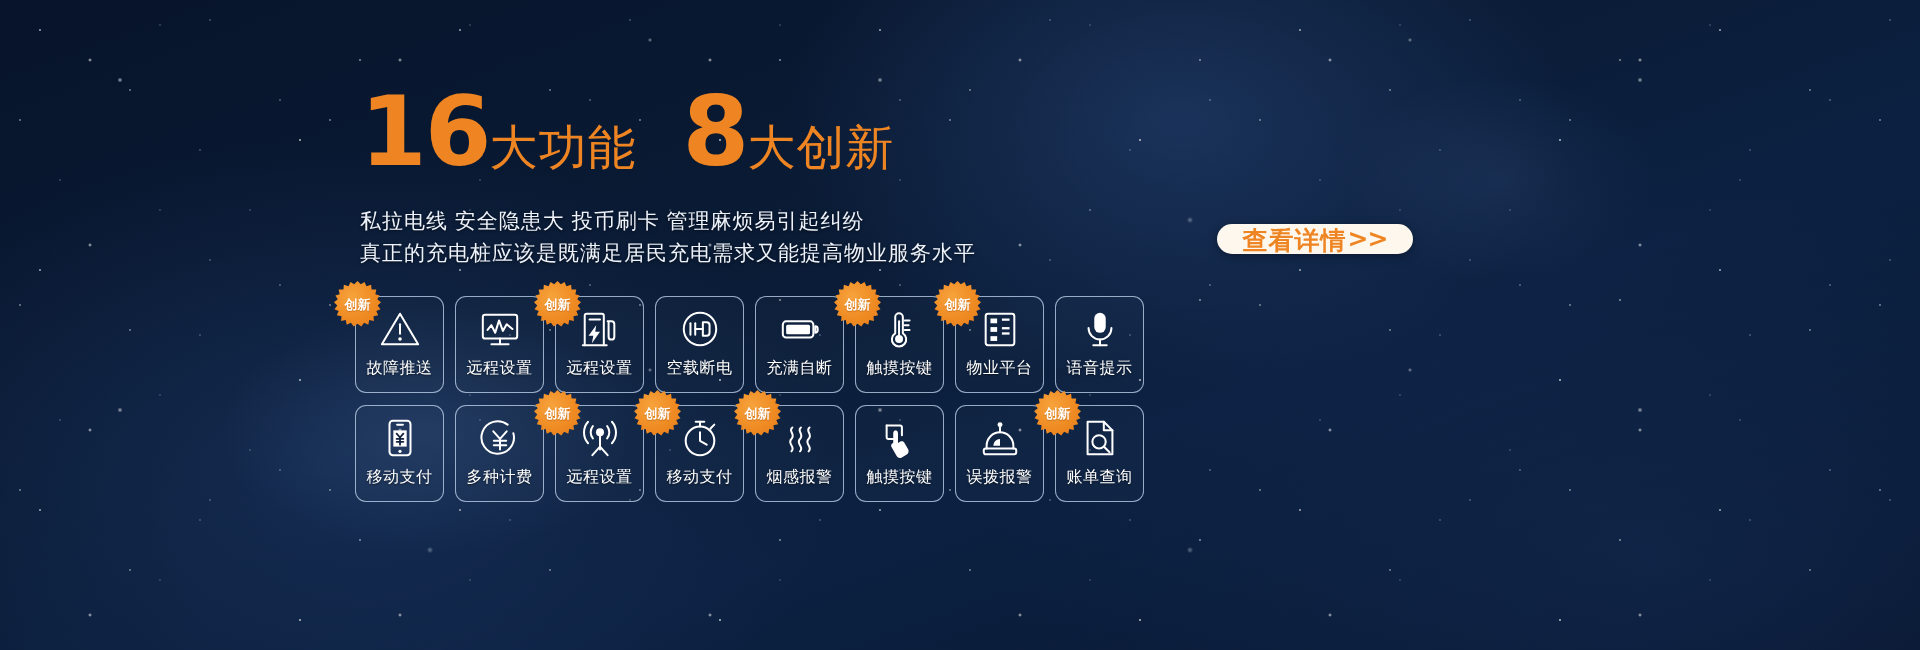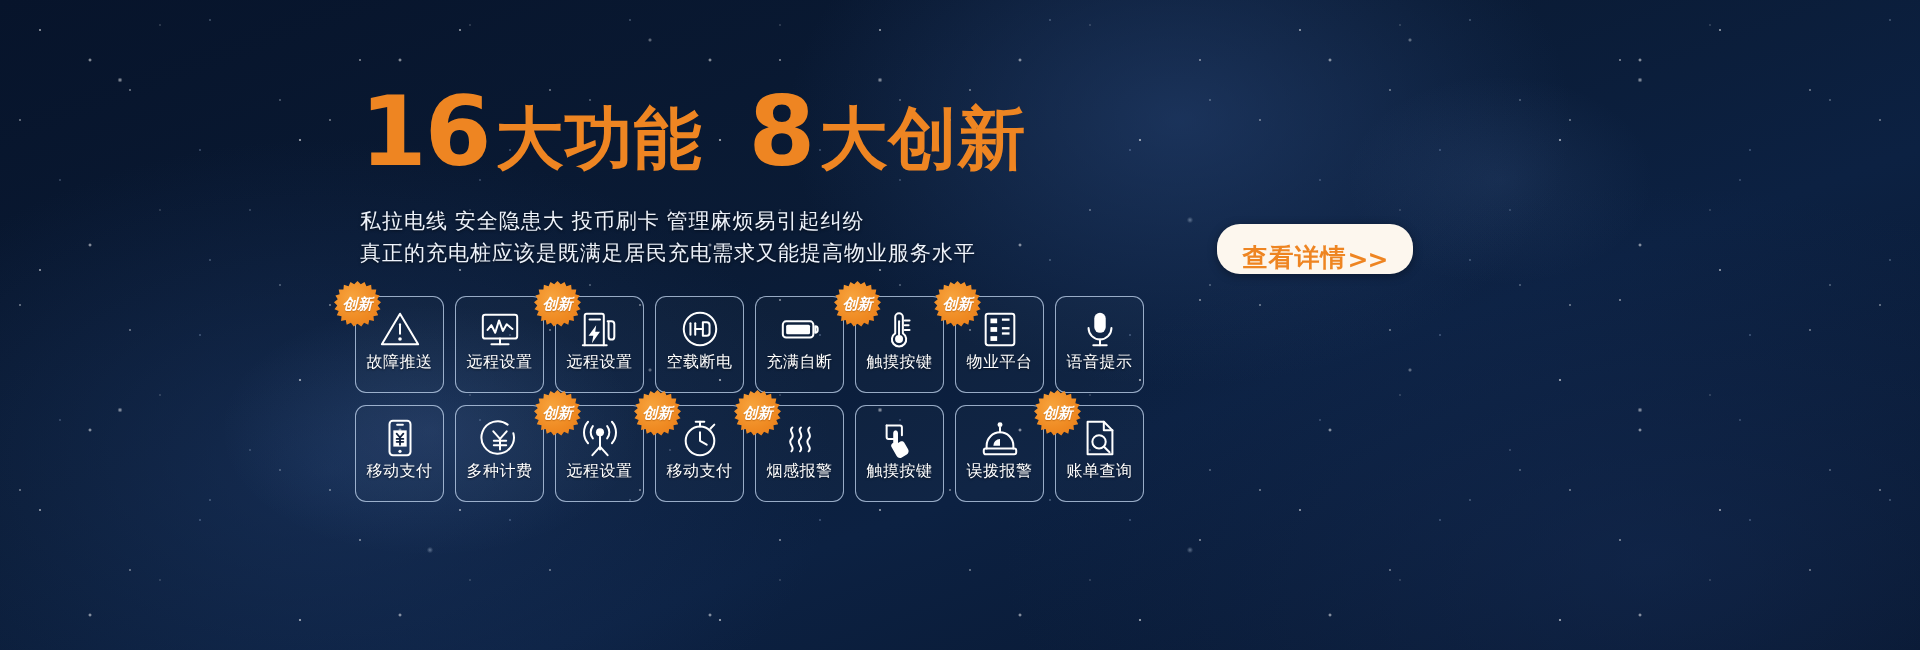--- a/index.html
+++ b/index.html
@@ -61,39 +61,39 @@
     position:absolute;left:360px;top:88px;
     display:flex;align-items:flex-end;white-space:nowrap;
     color:#ee8522;
   }
   .num{
     font-size:96px;line-height:.92;font-weight:700;
     font-family:"DejaVu Sans","Liberation Sans",sans-serif;
     letter-spacing:-2px;
   }
   .cn-big{
-    font-size:68px;line-height:1;font-weight:700;
-    letter-spacing:1px;margin-left:6px;position:relative;top:-4px;
+    font-size:48px;line-height:1;font-weight:400;
+    letter-spacing:1px;position:relative;top:-4px;
   }
   .gap{display:inline-block;width:46px;}
 
   
   #subtitle{
     position:absolute;left:360px;top:205px;
     color:#eef3fb;font-size:21px;line-height:32px;
     letter-spacing:1px;text-shadow:0 1px 3px rgba(0,0,0,.6);
   }
   #subtitle div{white-space:nowrap;}
 
   
   #cta{
     position:absolute;left:1217px;top:224px;
-    width:196px;height:50px;border-radius:23px;
+    width:196px;height:30px;border-radius:23px;
     background:#fdf7ee;
-    display:flex;align-items:flex-end;justify-content:center;
+    display:flex;align-items:flex-start;justify-content:center;
     color:#ee8522;font-size:25px;font-weight:700;letter-spacing:1px;
     box-shadow:0 2px 10px rgba(0,0,0,.35);
     cursor:pointer;
   }
   #cta .arrows{letter-spacing:-1px;margin-left:1px;font-family:"DejaVu Sans",sans-serif;}
 
   
   #grid{
     position:absolute;left:355px;top:296px;
     display:flex;flex-direction:column;gap:12px;
@@ -106,37 +106,36 @@
     display:flex;flex-direction:column;align-items:center;justify-content:flex-start;
     box-sizing:border-box;padding-top:9px;
     background:rgba(255,255,255,.02);
   }
   .tile .ico{
     width:46px;height:46px;display:flex;align-items:center;justify-content:center;
     color:#fff;
   }
   .tile .ico svg{display:block;}
   .tile .lbl{
-    margin-top:0;color:#fff;font-size:16px;letter-spacing:.5px;
+    margin-top:6px;color:#fff;font-size:16px;letter-spacing:.5px;
     text-shadow:0 1px 2px rgba(0,0,0,.55);white-space:nowrap;
   }
   
   .badge{
     position:absolute;left:-22px;top:-16px;width:47px;height:47px;
     display:flex;align-items:center;justify-content:center;
-    color:#fff;font-size:15px;font-weight:700;letter-spacing:0;
+    color:#fff;font-size:13px;font-weight:700;letter-spacing:0;
     background:radial-gradient(circle at 38% 34%,#f7a33d 0%,#ef8a22 55%,#e4791a 100%);
     clip-path:polygon(
       50% 0%,57% 7%,65% 2%,69% 11%,79% 8%,80% 18%,90% 18%,88% 28%,97% 31%,92% 39%,
       100% 45%,93% 52%,99% 60%,90% 64%,94% 73%,84% 75%,85% 85%,75% 83%,73% 93%,64% 89%,
       58% 97%,50% 91%,42% 97%,36% 89%,27% 93%,25% 83%,15% 85%,16% 75%,6% 73%,10% 64%,
       1% 60%,7% 52%,0% 45%,8% 39%,3% 31%,12% 28%,10% 18%,20% 18%,21% 8%,31% 11%,35% 2%,43% 7%
     );
     text-shadow:0 1px 1px rgba(150,70,0,.45);
-    font-style:italic;
   }
 </style>
 </head>
 <body>
 
 <div id="banner">
 
   <div class="stars s1"></div>
   <div class="stars s2"></div>
   <div class="stars s3"></div>

